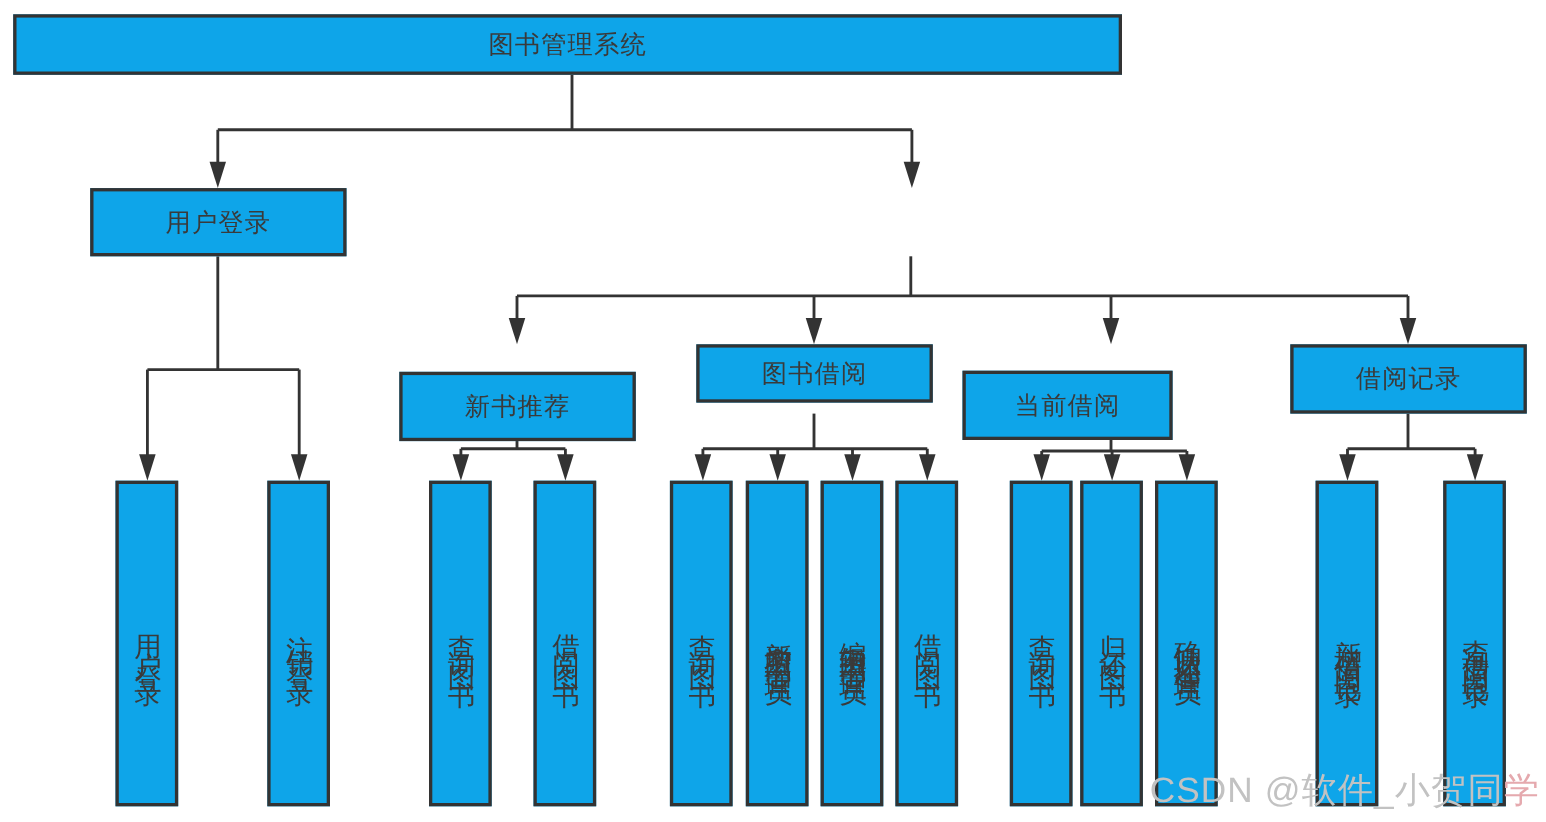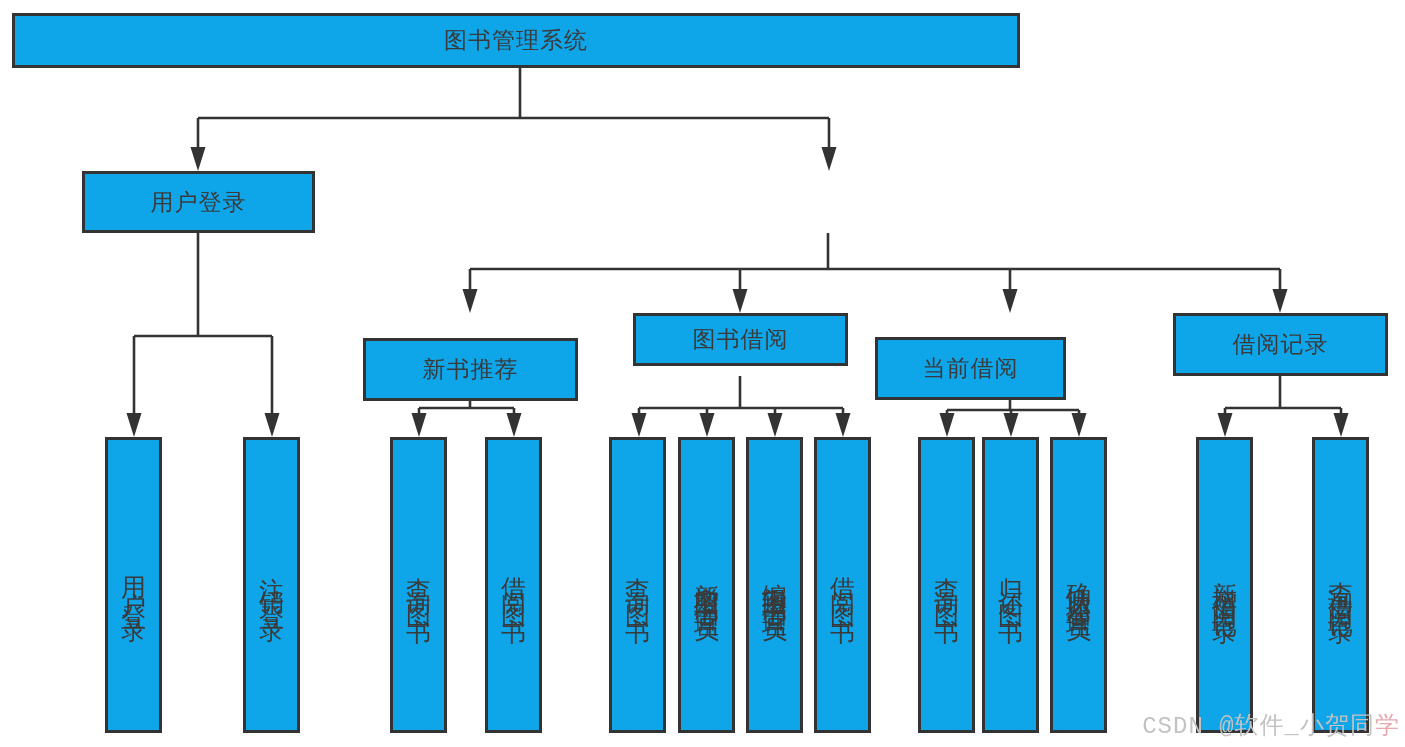--- a/index.html
+++ b/index.html
@@ -30,25 +30,24 @@
     writing-mode:vertical-rl;
     text-orientation:mixed;
     font-size:25px;
     line-height:1;
     white-space:nowrap;
   }
   #watermark{
     position:absolute;
     right:5px;bottom:6px;
     z-index:5;
-    font-size:24px;
+    font-size:32px;
     color:#c2c2c2;
     letter-spacing:1px;
     white-space:nowrap;
-    font-family:Liberation Mono, monospace;
   }
   #watermark .accent{color:#e5a9ae;}
 </style>
 </head>
 <body>
 
 <div id="canvas">
 
   <svg id="wires" width="1405" height="747" viewBox="0 0 1405 747">
     <g stroke="#333333" stroke-width="2.6" fill="none">

